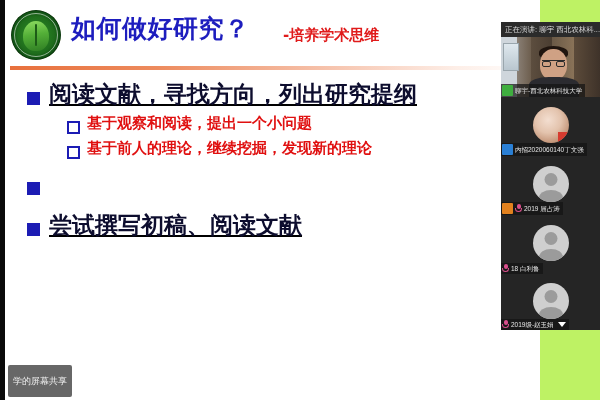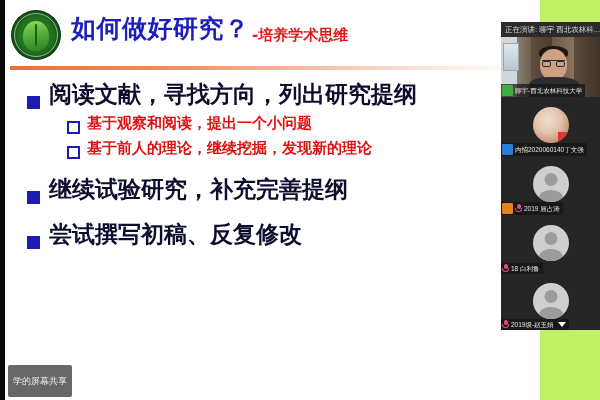--- a/index.html
+++ b/index.html
@@ -95,21 +95,21 @@
     top: 8px;
     font-family: "DejaVu Sans", "Liberation Sans", sans-serif;
     font-size: 25px;
     font-weight: 700;
     color: #1d1dbe;
     letter-spacing: 0.5px;
     white-space: nowrap;
   }
   .title-sub {
     position: absolute;
-    left: 247px;
+    left: 278px;
     top: 22px;
     font-family: "DejaVu Sans", "Liberation Sans", sans-serif;
     font-size: 15px;
     font-weight: 700;
     color: #e01b1b;
     white-space: nowrap;
   }
 
   .title-rule {
     position: absolute;
@@ -125,22 +125,23 @@
     position: absolute;
     left: 0;
     top: 78px;
     width: 535px;
     height: 300px;
   }
 
   .lvl1 {
     position: relative;
     display: flex;
-    align-items: flex-end;
+    align-items: center;
     margin: 0 0 4px 22px;
+    text-decoration: underline;
   }
   .lvl1 .marker {
     flex: 0 0 auto;
     width: 13px;
     height: 13px;
     background: #1c1cb4;
     margin-top: 9px;
     margin-right: 9px;
   }
   .lvl1 .txt {
@@ -445,28 +446,27 @@
 
       <div class="lvl2">
         <span class="marker"></span>
         <span class="txt">基于前人的理论，继续挖掘，发现新的理论</span>
       </div>
 
       <div class="group-gap"></div>
 
       <div class="lvl1">
         <span class="marker"></span>
-        <span class="txt">继续试验研究，补充完善提纲</span>
       </div>
 
       <div class="group-gap"></div>
 
       <div class="lvl1">
         <span class="marker"></span>
-        <span class="txt">尝试撰写初稿、反复修改</span>
+        <span class="txt">尝试撰写初稿、阅读文献</span>
       </div>
 
     </div>
 
     <div class="share-badge">学的屏幕共享</div>
   </div>
 
   <div class="filmstrip">
 
     <div class="speaking-bar">正在演讲: 聊宇 西北农林科...</div>

